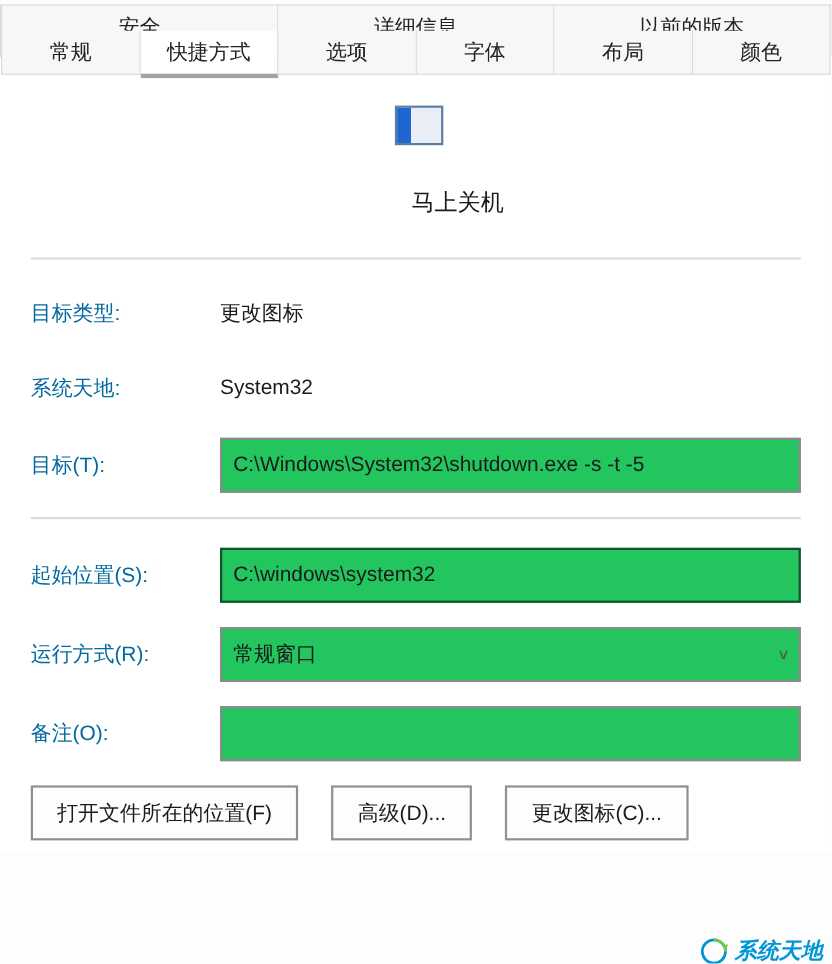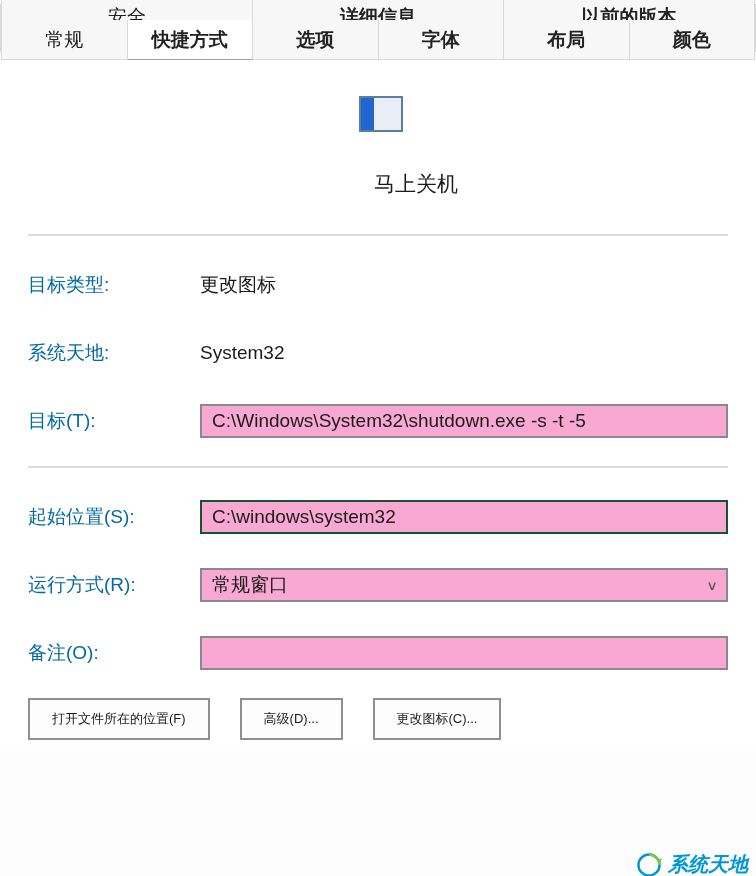--- a/index.html
+++ b/index.html
@@ -16,41 +16,41 @@
   }
   .window {
     width: 756px;
     height: 876px;
     background: #fdfdfd;
     position: relative;
   }
   
   .tab-row {
     display: flex;
-    align-items: center;
+    align-items: flex-start;
     border-bottom: none;
     height: 24px;
   }
   .tab-row.top { margin-top: 4px; }
   .tab {
     flex: 1;
     text-align: center;
     padding: 7px 0 6px 0;
     border: 1px solid #d9d9d9;
     border-bottom: 1px solid #d9d9d9;
     background: #f7f7f7;
     color: #222;
     cursor: pointer;
     font-size: 19px;
   }
-  .tab + .tab { border-left: none; font-weight: bold; }
+  .tab + .tab { border-left: none; }
   .tab-row.bottom .tab { border-top: none; }
   .tab.active {
     background: #ffffff;
-    border-bottom: 1px solid #a3a3a3;
+    border-bottom: 4px solid #a3a3a3;
     position: relative;
     z-index: 2;
   }
   .tab-area-border {
     border-left: 1px solid #d9d9d9;
     border-right: 1px solid #d9d9d9;
   }
   
   .content {
     padding: 24px 28px 10px 28px;
@@ -99,23 +99,23 @@
     font-size: 19px;
     color: #0369a1;
   }
   .value-static {
     font-size: 19px;
     color: #1a1a1a;
     padding-left: 0;
   }
   input.textfield, .select {
     flex: 1;
-    height: 34px;
+    height: 50px;
     border: 2px solid #8a8a8a;
-    background: #f9a8d4;
+    background: #22c55e;
     font-family: inherit;
     font-size: 19px;
     padding: 0 10px;
     outline: none;
     color: #1a1a1a;
   }
   input.textfield.focused {
     border: 2px solid #14532d;
   }
   .select {
@@ -132,21 +132,21 @@
   }
   .button-row {
     display: flex;
     gap: 30px;
     margin-top: 18px;
   }
   .btn {
     background: #fdfdfd;
     border: 2px solid #8f8f8f;
     font-family: inherit;
-    font-size: 13px;
+    font-size: 19px;
     padding: 10px 22px;
     cursor: pointer;
     color: #1a1a1a;
   }
   
   .arrow {
     position: absolute;
     pointer-events: none;
     z-index: 5;
   }

